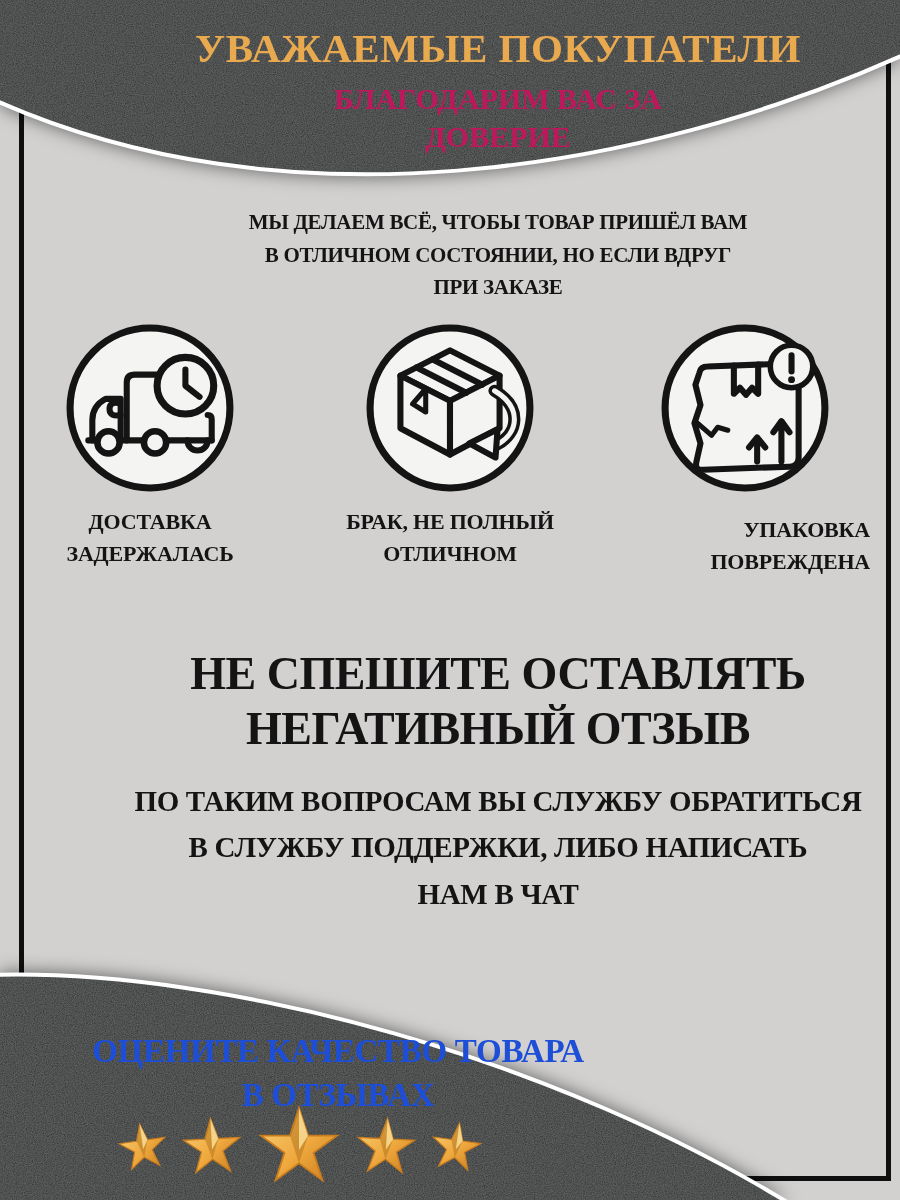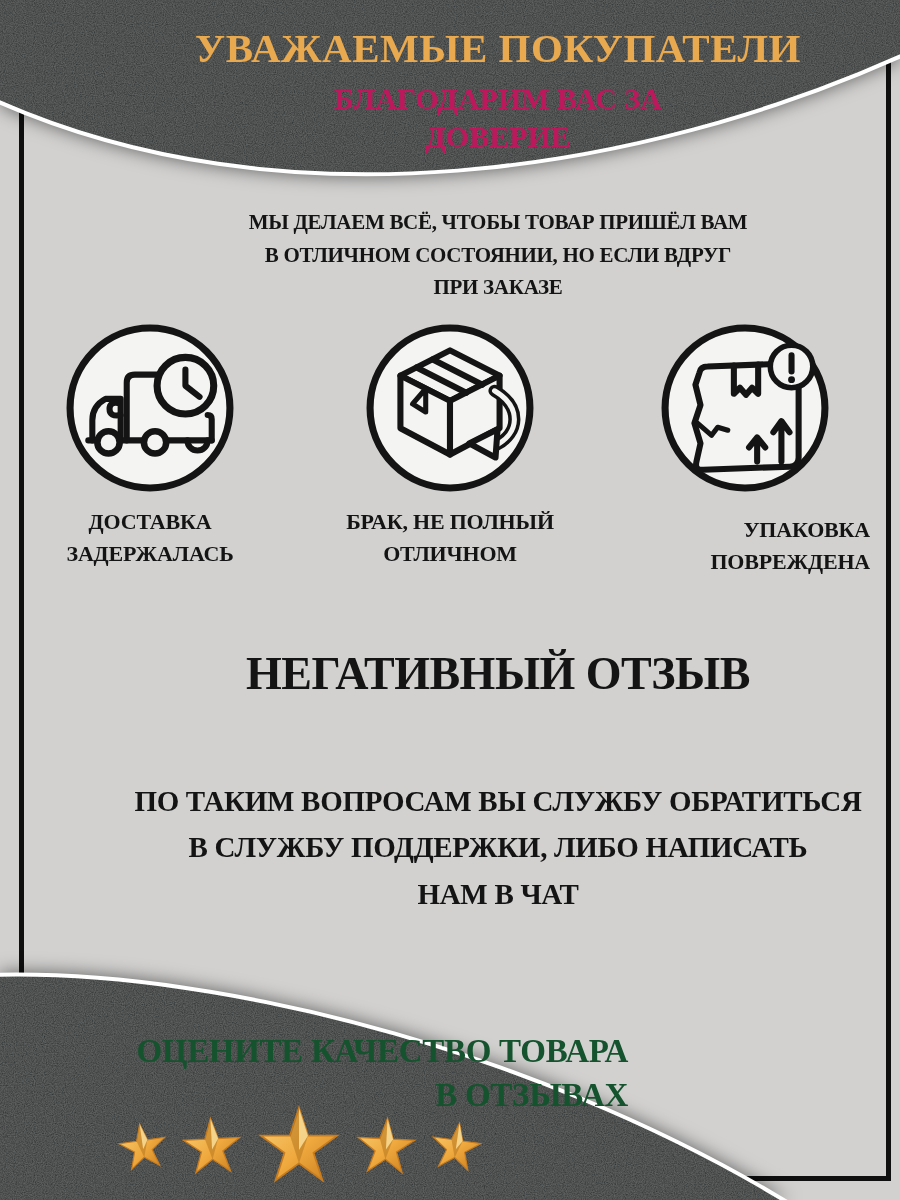--- a/index.html
+++ b/index.html
@@ -42,21 +42,21 @@
   .col1{left:30px;width:240px;}
   .col2{left:290px;width:320px;}
   .col3{left:620px;width:250px;text-align:right;}
   .cap{margin-top:12px;font-size:22px;line-height:1.45;letter-spacing:-0.2px;}
   .col3 .cap{margin-top:20px;}
   
   .warn{top:646px;left:50px;width:800px;font-size:46px;line-height:1.2;letter-spacing:-0.5px;z-index:2;}
   
   .support{top:778px;left:40px;width:820px;font-size:29px;line-height:1.6;letter-spacing:-0.3px;z-index:2;}
   
-  .foot{z-index:4;color:#14532d;text-align:right;}
+  .foot{z-index:4;color:#1d4ed8;}
   .foot-txt{top:1030px;left:0px;width:580px;font-size:33px;line-height:1.32;letter-spacing:-0.3px;}
   .stars{top:1098px;left:20px;width:560px;height:100px;display:flex;
          align-items:center;justify-content:center;gap:7px;}
   .stars svg{display:block;}
   .line{display:block;}
   svg .stroke{fill:none;stroke:var(--ink);stroke-linecap:round;stroke-linejoin:round;}
   svg .fillL{fill:var(--light);stroke:var(--ink);stroke-linejoin:round;}
 </style>
 </head>
 <body>
@@ -122,20 +122,21 @@
       <circle cx="131" cy="57" r="3.4" fill="#141414"></circle>
     </svg>
     <div class="cap">
       <span class="line">УПАКОВКА</span>
       <span class="line">ПОВРЕЖДЕНА</span>
     </div>
   </div>
 </div>
 
 <div class="abs ctr warn">
+  <span class="line">НЕ СПЕШИТЕ ОСТАВЛЯТЬ</span>
   <span class="line">НЕГАТИВНЫЙ ОТЗЫВ</span>
 </div>
 
 <div class="abs ctr support">
   <span class="line">ПО ТАКИМ ВОПРОСАМ ВЫ СЛУЖБУ ОБРАТИТЬСЯ</span>
   <span class="line">В СЛУЖБУ ПОДДЕРЖКИ, ЛИБО НАПИСАТЬ</span>
   <span class="line">НАМ В ЧАТ</span>
 </div>
 
 <svg class="overlay">

